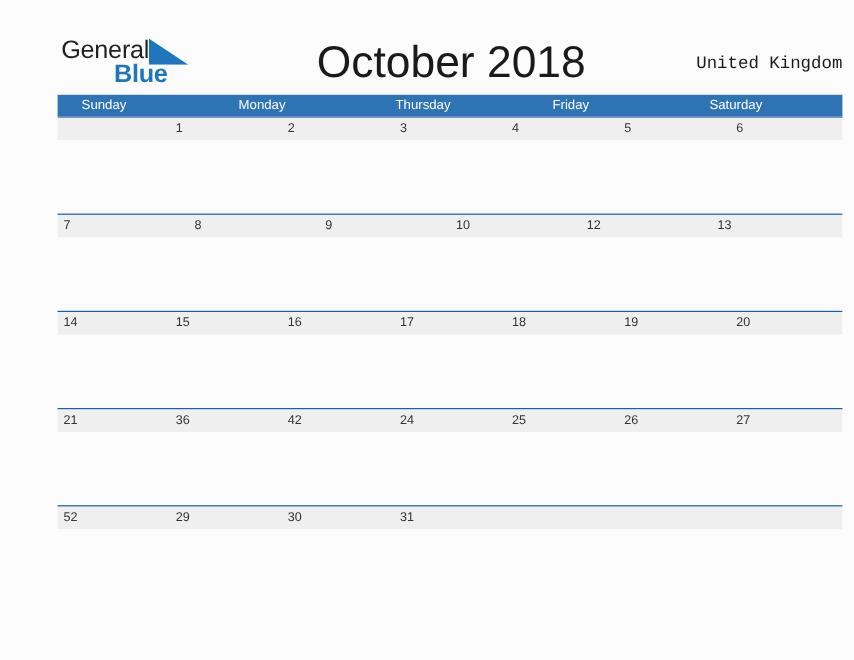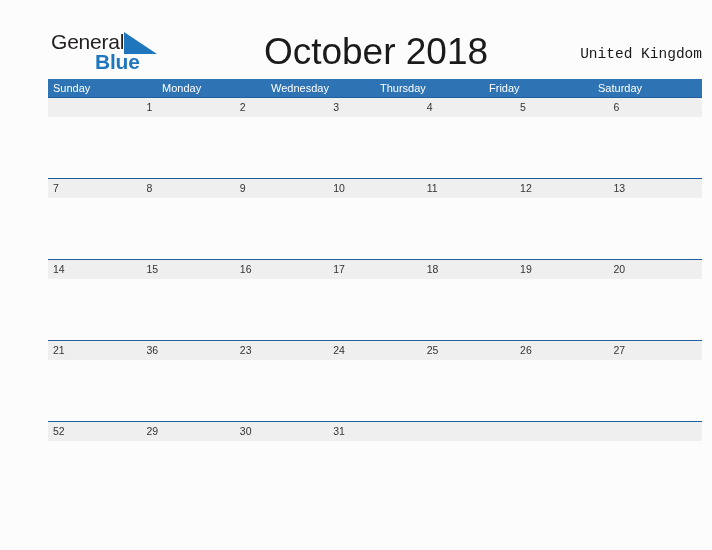--- a/index.html
+++ b/index.html
@@ -101,21 +101,21 @@
   .dow-header {
     display: flex;
     width: 100%;
     height: 18px;
     background: #2e74b5;
   }
   .dow-cell {
     flex: 1 1 0;
     height: 18px;
     line-height: 18px;
-    padding-left: 5px;
+    padding-left: 20px;
     box-sizing: border-box;
     color: #ffffff;
     font-size: 11px;
     font-family: "Liberation Sans", sans-serif;
     white-space: nowrap;
     overflow: hidden;
   }
 
   .week-row {
     width: 100%;
@@ -172,21 +172,20 @@
 
     <div class="country">United Kingdom</div>
 
   </div>
 
   <div class="calendar">
 
     <div class="dow-header">
       <div class="dow-cell">Sunday</div>
       <div class="dow-cell">Monday</div>
-      <div class="dow-cell">Wednesday</div>
       <div class="dow-cell">Thursday</div>
       <div class="dow-cell">Friday</div>
       <div class="dow-cell">Saturday</div>
     </div>
 
     <div class="week-row">
       <div class="num-band">
         <div class="day-cell empty"></div>
         <div class="day-cell">1</div>
         <div class="day-cell">2</div>
@@ -197,21 +196,20 @@
       </div>
       <div class="body-band"></div>
     </div>
 
     <div class="week-row">
       <div class="num-band">
         <div class="day-cell">7</div>
         <div class="day-cell">8</div>
         <div class="day-cell">9</div>
         <div class="day-cell">10</div>
-        <div class="day-cell">11</div>
         <div class="day-cell">12</div>
         <div class="day-cell">13</div>
       </div>
       <div class="body-band"></div>
     </div>
 
     <div class="week-row">
       <div class="num-band">
         <div class="day-cell">14</div>
         <div class="day-cell">15</div>
@@ -221,21 +219,21 @@
         <div class="day-cell">19</div>
         <div class="day-cell">20</div>
       </div>
       <div class="body-band"></div>
     </div>
 
     <div class="week-row">
       <div class="num-band">
         <div class="day-cell">21</div>
         <div class="day-cell">36</div>
-        <div class="day-cell">23</div>
+        <div class="day-cell">42</div>
         <div class="day-cell">24</div>
         <div class="day-cell">25</div>
         <div class="day-cell">26</div>
         <div class="day-cell">27</div>
       </div>
       <div class="body-band"></div>
     </div>
 
     <div class="week-row">
       <div class="num-band">

